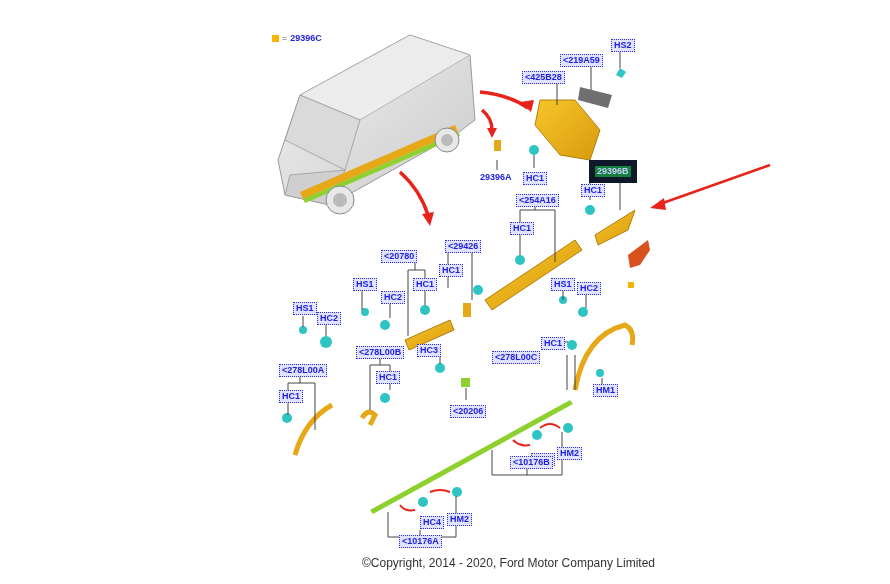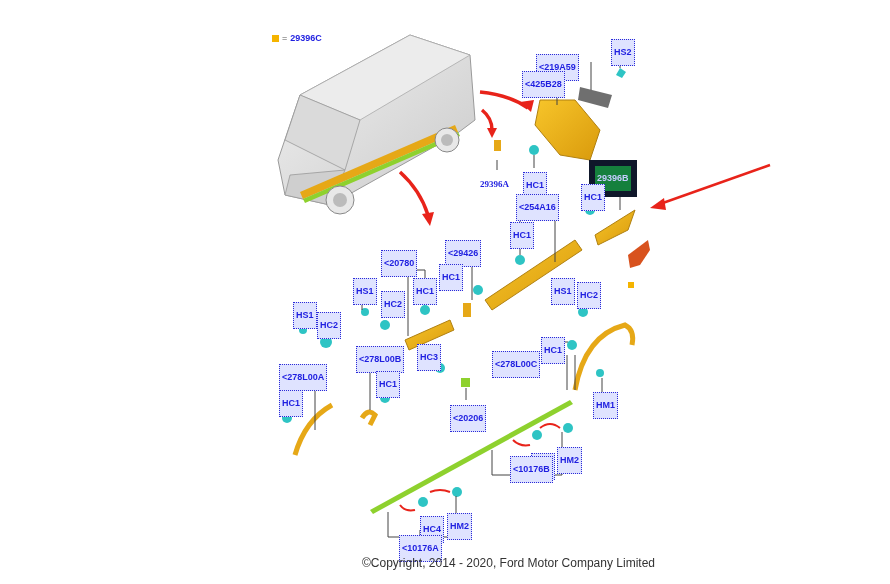--- a/index.html
+++ b/index.html
@@ -1,19 +1,19 @@
 <!DOCTYPE html>
 <html><head>
 <meta charset="utf-8">
 <style>
   html, body { margin:0; padding:0; background:#ffffff; }
   body { width:890px; height:584px; position:relative; overflow:hidden; font-family:"Liberation Sans", sans-serif; }
   #stage { position:absolute; left:0; top:0; width:890px; height:464px; }
-  .lbl { position:absolute; font-size:9px; font-weight:bold; color:#1e1ee0; background:#dfe3ff; border:1px dotted #2b2bd8; padding:7px 2px; line-height:11px; white-space:nowrap; cursor:pointer; }
-  .lbl.plain { background:transparent; border:none;font-family:Liberation Serif, serif; }
+  .lbl { position:absolute; font-size:9px; font-weight:bold; color:#1e1ee0; background:#dfe3ff; border:1px dotted #2b2bd8; padding:0 2px; line-height:11px; white-space:nowrap; cursor:pointer; }
+  .lbl.plain { background:transparent; border:none; }
   .lbl.hl { background:#15803d; color:#c6ccff; border:6px solid #0f172a; }
   .legend { position:absolute; left:272px; top:33px; font-size:9px; font-weight:bold; color:#1e1ee0; white-space:nowrap; }
   .legend .sw { display:inline-block; width:7px; height:7px; background:#f5b400; margin-right:3px; vertical-align:middle; }
   .legend .eq { color:#555; font-weight:normal; margin-right:3px; }
   .meta { position:absolute; left:588px; top:519px; font-size:7.5px; color:#333; text-align:center; line-height:10.5px; width:56px; }
   .copy { position:absolute; left:362px; top:556px; font-size:12px; color:#333; white-space:nowrap; }
 </style>
 </head>
 <body>
 
@@ -128,21 +128,21 @@
       <path d="M527 465 L527 475 L492 475 L492 450 M527 475 L562 475 L562 432"></path>
       <path d="M420 530 L420 537 L388 537 L388 512 M420 537 L456 537 L456 496"></path>
     </g>
   </svg>
 
   <div class="legend">
     <span class="sw"></span><span class="eq">=</span><span>29396C</span>
   </div>
 
   <span class="lbl" style="left:611px;top:39px">HS2</span>
-  <span class="lbl" style="left:536px;top:54px">&lt;219A59</span>
+  <span class="lbl" style="left:560px;top:54px">&lt;219A59</span>
   <span class="lbl" style="left:522px;top:71px">&lt;425B28</span>
   <span class="lbl plain" style="left:478px;top:172px">29396A</span>
   <span class="lbl" style="left:523px;top:172px">HC1</span>
   <span class="lbl hl" style="left:589px;top:160px">29396B</span>
   <span class="lbl" style="left:581px;top:184px">HC1</span>
   <span class="lbl" style="left:516px;top:194px">&lt;254A16</span>
   <span class="lbl" style="left:510px;top:222px">HC1</span>
   <span class="lbl" style="left:445px;top:240px">&lt;29426</span>
   <span class="lbl" style="left:439px;top:264px">HC1</span>
   <span class="lbl" style="left:381px;top:250px">&lt;20780</span>
@@ -154,21 +154,21 @@
   <span class="lbl" style="left:356px;top:346px">&lt;278L00B</span>
   <span class="lbl" style="left:376px;top:371px">HC1</span>
   <span class="lbl" style="left:279px;top:364px">&lt;278L00A</span>
   <span class="lbl" style="left:279px;top:390px">HC1</span>
   <span class="lbl" style="left:417px;top:344px">HC3</span>
   <span class="lbl" style="left:450px;top:405px">&lt;20206</span>
   <span class="lbl" style="left:551px;top:278px">HS1</span>
   <span class="lbl" style="left:577px;top:282px">HC2</span>
   <span class="lbl" style="left:541px;top:337px">HC1</span>
   <span class="lbl" style="left:492px;top:351px">&lt;278L00C</span>
-  <span class="lbl" style="left:593px;top:392px">HM1</span>
+  <span class="lbl" style="left:593px;top:384px">HM1</span>
   <span class="lbl" style="left:531px;top:453px">HC4</span>
   <span class="lbl" style="left:557px;top:447px">HM2</span>
   <span class="lbl" style="left:510px;top:456px">&lt;10176B</span>
   <span class="lbl" style="left:420px;top:516px">HC4</span>
   <span class="lbl" style="left:447px;top:513px">HM2</span>
   <span class="lbl" style="left:399px;top:535px">&lt;10176A</span>
 
   <div class="copy">©Copyright, 2014 - 2020, Ford Motor Company Limited</div>
 </div>
 

